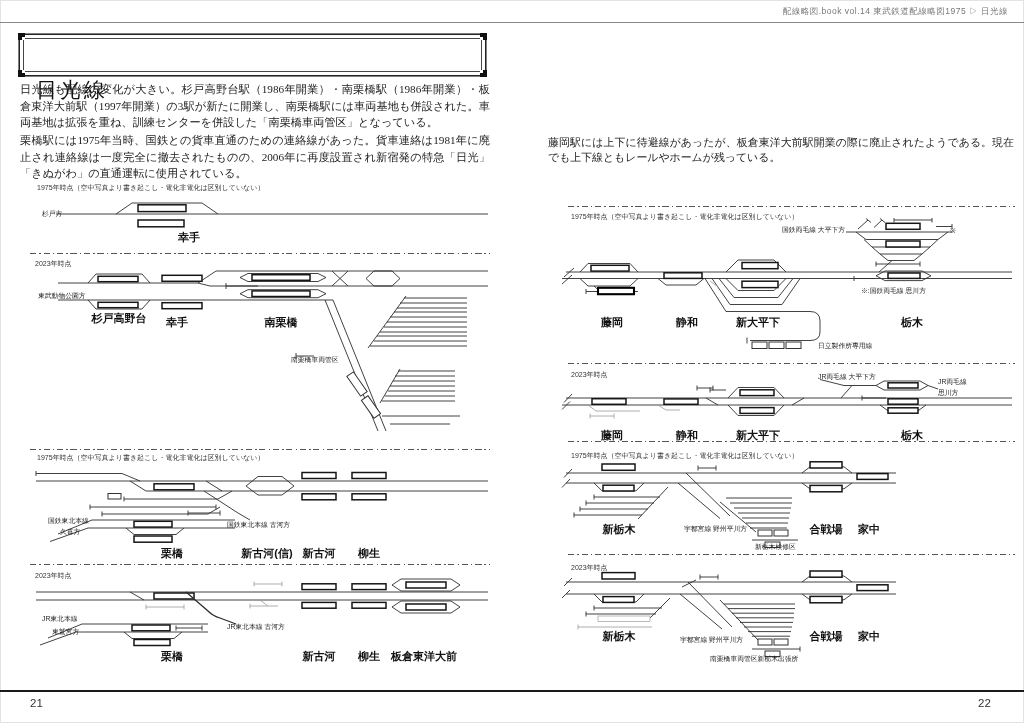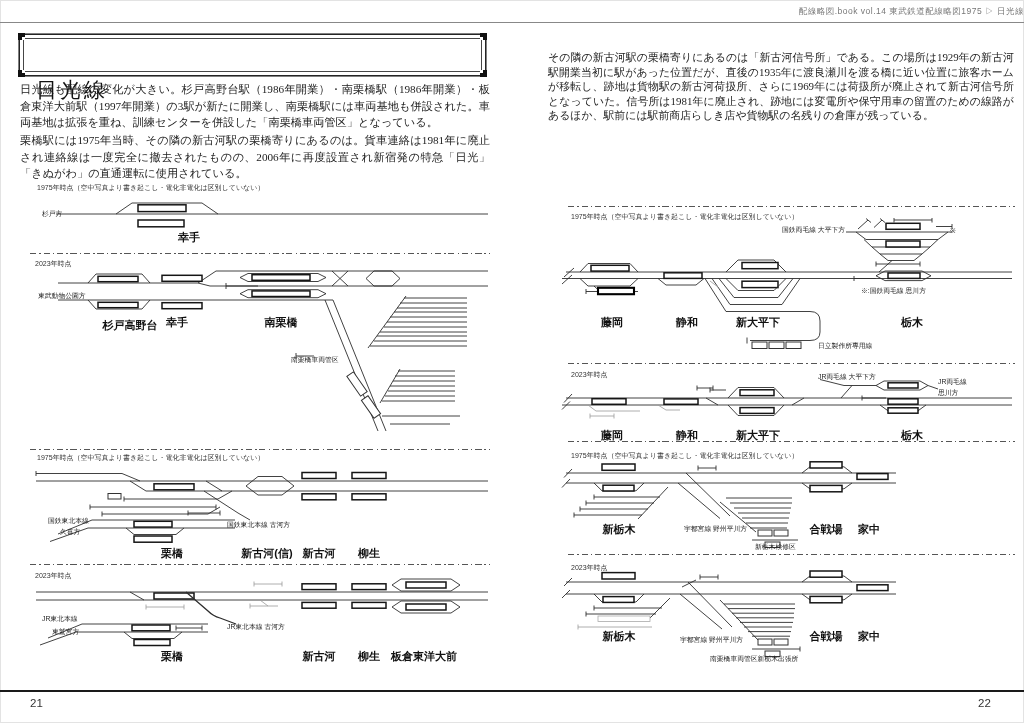--- a/index.html
+++ b/index.html
@@ -1,20 +1,20 @@
 <!DOCTYPE html>
 <html><head>
 <meta charset="utf-8">
 <style>
   html,body{margin:0;padding:0;background:#fff;}
   #page{position:relative;width:1024px;height:723px;background:#fff;overflow:hidden;
         font-family:"Liberation Sans",sans-serif;box-shadow:inset 0 0 0 1px #e3e3e3;}
   .rule{position:absolute;left:0;width:1024px;background:#888;height:1px;}
   .rule.bottom{background:#1a1a1a;height:2px;}
-  .runhead{position:absolute;top:6px;right:0;font-size:8.5px;color:#777;letter-spacing:.5px;}
+  .runhead{position:absolute;top:6px;right:16px;font-size:8.5px;color:#777;letter-spacing:.5px;}
   .pnum{position:absolute;font-size:11.5px;color:#333;}
   .titlebox{position:absolute;left:18px;top:33px;width:469px;height:44px;}
   .titletxt{position:absolute;left:36px;top:42px;font-size:21px;color:#111;letter-spacing:3px;font-weight:500;margin-top:35px;}
   .para{position:absolute;font-family:"Liberation Serif","DejaVu Serif",serif;color:#1c1c1c;
         text-align:justify;}
   .lp{width:470px;font-size:11.2px;line-height:16.6px;}
   .rp{width:466px;font-size:10.9px;line-height:14.6px;}
   .cap{position:absolute;font-size:7px;color:#333;white-space:nowrap;}
   .lbl{position:absolute;font-size:6.8px;color:#222;white-space:nowrap;}
   .sta{position:absolute;font-size:11px;font-weight:bold;color:#111;white-space:nowrap;transform:translateX(-50%);}
@@ -53,21 +53,21 @@
         <rect x="4" y="4" width="3" height="3"></rect>
           <rect x="462" y="4" width="3" height="3"></rect>
         <rect x="4" y="37" width="3" height="3"></rect>
           <rect x="462" y="37" width="3" height="3"></rect>
       </g>
     </svg>
     <div class="titletxt" style="left:18px;top:8px;position:absolute;">日光線</div>
   </div>
 
   <div class="para lp" style="left:20px;top:81px;">日光線も配線の変化が大きい。杉戸高野台駅（1986年開業）・南栗橋駅（1986年開業）・板倉東洋大前駅（1997年開業）の3駅が新たに開業し、南栗橋駅には車両基地も併設された。車両基地は拡張を重ね、訓練センターを併設した「南栗橋車両管区」となっている。</div>
-  <div class="para lp" style="left:20px;top:132px;">栗橋駅には1975年当時、その隣の新古河駅の栗橋寄りにあるのは。貨車連絡は1981年に廃止され連絡線は一度完全に撤去されたものの、2006年に再度設置され新宿発の特急「日光」「きぬがわ」の直通運転に使用されている。</div>
+  <div class="para lp" style="left:20px;top:132px;">栗橋駅には1975年当時、国鉄との貨車直通のための連絡線があった。貨車連絡は1981年に廃止され連絡線は一度完全に撤去されたものの、2006年に再度設置され新宿発の特急「日光」「きぬがわ」の直通運転に使用されている。</div>
 
   <div class="cap" style="left:37px;top:183px;">1975年時点（空中写真より書き起こし・電化非電化は区別していない）</div>
   <svg class="diag" style="left:30px;top:193px;" width="460" height="55" viewBox="0 0 460 55">
     <path class="tk" d="M26,21 H458 M86,21 L102,10 H172 L188,21"></path>
     <rect class="pf" x="108" y="11.8" width="48" height="6.8"></rect>
     <rect class="pf" x="108" y="27" width="46" height="6.8"></rect>
   </svg>
   <div class="lbl" style="left:42px;top:209px;">杉戸方</div>
   <div class="sta" style="left:189px;top:230px;">幸手</div>
 
@@ -94,21 +94,21 @@
 
     <path class="tk" d="M295,34 L348,165 M303,34 L356,165"></path>
     <path class="tk" d="M376,30 L338,82 M374,32 H437 M370,37 H437 M367,42 H437 M364,46 H437 M360,51 H437 M357,56 H437 M354,61 H437 M350,66 H437 M347,70 H437 M344,75 H437 M340,80 H437"></path>
     <path class="tk" d="M370,103 L350,137 M368,105 H425 M365,110 H425 M363,115 H425 M360,120 H425 M358,125 H425 M355,130 H425 M352,135 H425"></path>
     <path class="tk" d="M352,150 H430 M360,158 H420"></path>
     <rect class="pft" x="-12" y="-4" width="24" height="8" transform="translate(327 118) rotate(55)"></rect>
     <rect class="pft" x="-11" y="-4" width="22" height="8" transform="translate(341 141) rotate(55)"></rect>
     <path class="tk" d="M266,87 V93 M266,90 H284"></path>
   </svg>
   <div class="lbl" style="left:38px;top:291px;">東武動物公園方</div>
-  <div class="sta" style="left:119px;top:318px;margin-left:11px;">杉戸高野台</div>
+  <div class="sta" style="left:119px;top:311px;">杉戸高野台</div>
   <div class="sta" style="left:177px;top:315px;">幸手</div>
   <div class="sta" style="left:281px;top:315px;">南栗橋</div>
   <div class="lbl" style="left:291px;top:355px;">南栗橋車両管区</div>
 
   <div class="dash" style="left:30px;top:449px;width:460px;"></div>
 
   <div class="cap" style="left:37px;top:453px;">1975年時点（空中写真より書き起こし・電化非電化は区別していない）</div>
   <svg class="diag" style="left:30px;top:463px;" width="460" height="84" viewBox="0 0 460 84">
     <path class="tk" d="M6,8 V13 M6,10.5 H92 L110,18 M6,18 H458 M100,18 L116,28 H458 M176,18 L192,28"></path>
     <rect class="pf" x="124" y="20.8" width="40" height="6"></rect>
@@ -157,21 +157,21 @@
     <rect class="pf" x="376" y="26" width="40" height="6"></rect>
   </svg>
   <div class="lbl" style="left:42px;top:614px;">JR東北本線</div>
   <div class="lbl" style="left:52px;top:627px;">東鷲宮方</div>
   <div class="lbl" style="left:227px;top:622px;">JR東北本線 古河方</div>
   <div class="sta" style="left:172px;top:649px;">栗橋</div>
   <div class="sta" style="left:319px;top:649px;">新古河</div>
   <div class="sta" style="left:369px;top:649px;">柳生</div>
   <div class="sta" style="left:424px;top:649px;">板倉東洋大前</div>
 
-  <div class="para rp" style="left:548px;top:50px;">その隣の新古河駅の栗橋寄りにあるのは「新古河信号所」である。この場所は1929年の新古河駅開業当初に駅があった位置だが、直後の1935年に渡良瀬川を渡る橋に近い位置に旅客ホームが移転し、跡地は貨物駅の新古河荷扱所、さらに1969年には荷扱所が廃止されて新古河信号所となっていた。信号所は1981年に廃止され、跡地には変電所や保守用車の留置のための線路があるほか、駅前には駅前商店らしき店や貨物駅の名残りの倉庫が残っている。</div>
+  <div class="para rp" style="left:548px;top:135px;">藤岡駅には上下に待避線があったが、板倉東洋大前駅開業の際に廃止されたようである。現在でも上下線ともレールやホームが残っている。</div>
 
   <div class="dash" style="left:568px;top:206px;width:447px;"></div>
 
   <div class="cap" style="left:571px;top:212px;">1975年時点（空中写真より書き起こし・電化非電化は区別していない）</div>
   <svg class="diag" style="left:560px;top:218px;" width="455" height="140" viewBox="0 0 455 140">
     <path class="tk" d="M6,54 H452 M2,60.5 H452 M14,50 L4,59 M12,57 L2,66"></path>
 
     <path class="tk" d="M20,54 L28,45.5 H70 L78,54 M20,60.5 L28,68 H70 L78,60.5 M34,68 L40,73.5 H78 M26,71 V76 M26,73.5 H40"></path>
     <rect class="pf" x="31" y="47.3" width="38" height="5.8"></rect>
     <rect class="pfb" x="38" y="69.8" width="36" height="6.4"></rect>

